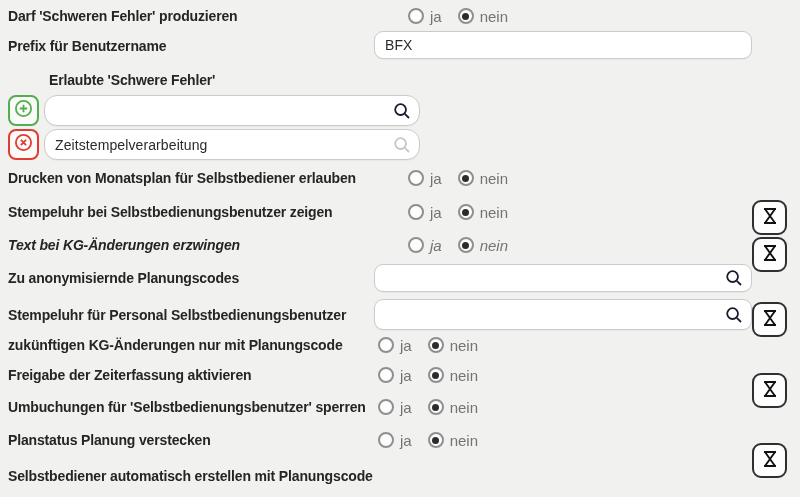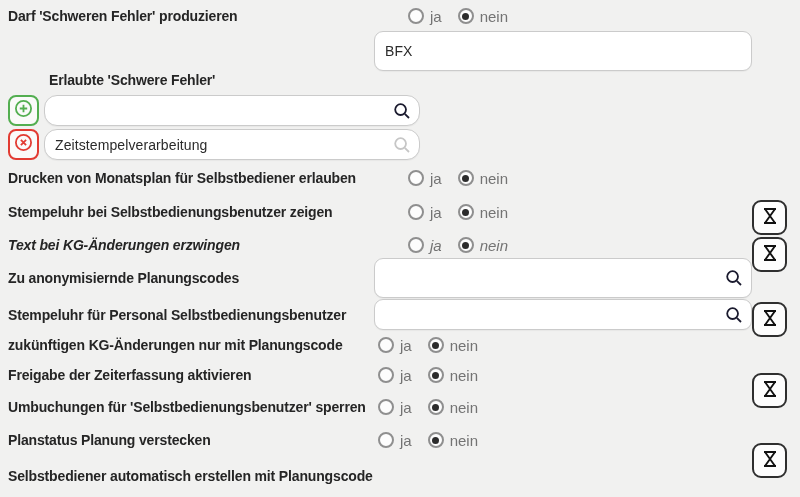--- a/index.html
+++ b/index.html
@@ -30,21 +30,21 @@
     flex:0 0 auto;
   }
   .radio.checked::after {
     content:""; width:7px; height:7px; border-radius:50%; background:#2c2c2c;
   }
   .radio-text { font-size:15px; color:#737373; margin:0 16px 0 6px; }
   .radio-text:last-child { margin-right:0; }
 
   
   .inputwrap {
-    position:absolute; left:366px; width:378px; height:40px;
+    position:absolute; left:366px; width:378px; height:28px;
     background:#fff; border:1px solid #cbcbcb; border-radius:9px;
     box-shadow:0 1px 1px rgba(0,0,0,0.04);
     display:flex; align-items:center;
   }
   .inputwrap.tall { height:31px; }
   .inputwrap.listpos { left:36px; width:376px; height:31px;border-radius:13px; }
   .inputwrap input {
     flex:1; height:100%; border:0; outline:0; background:transparent;
     font-family:"Liberation Sans", sans-serif;
     font-size:14px; color:#2b2b2b; padding:0 8px 0 10px; letter-spacing:0.1px;
@@ -99,20 +99,21 @@
     <span class="lbl">Darf 'Schweren Fehler' produzieren</span>
     <div class="radios pos-a">
       <span class="radio"></span>
       <span class="radio-text">ja</span>
       <span class="radio checked"></span>
       <span class="radio-text">nein</span>
     </div>
   </div>
 
   <div class="row r2">
+    <span class="lbl">Prefix für Benutzername</span>
     <div class="inputwrap">
       <input type="text" value="BFX" style="">
     </div>
   </div>
 
   <div class="row r3">
     <span class="lbl indent">Erlaubte 'Schwere Fehler'</span>
   </div>
 
   <div class="row r4">

